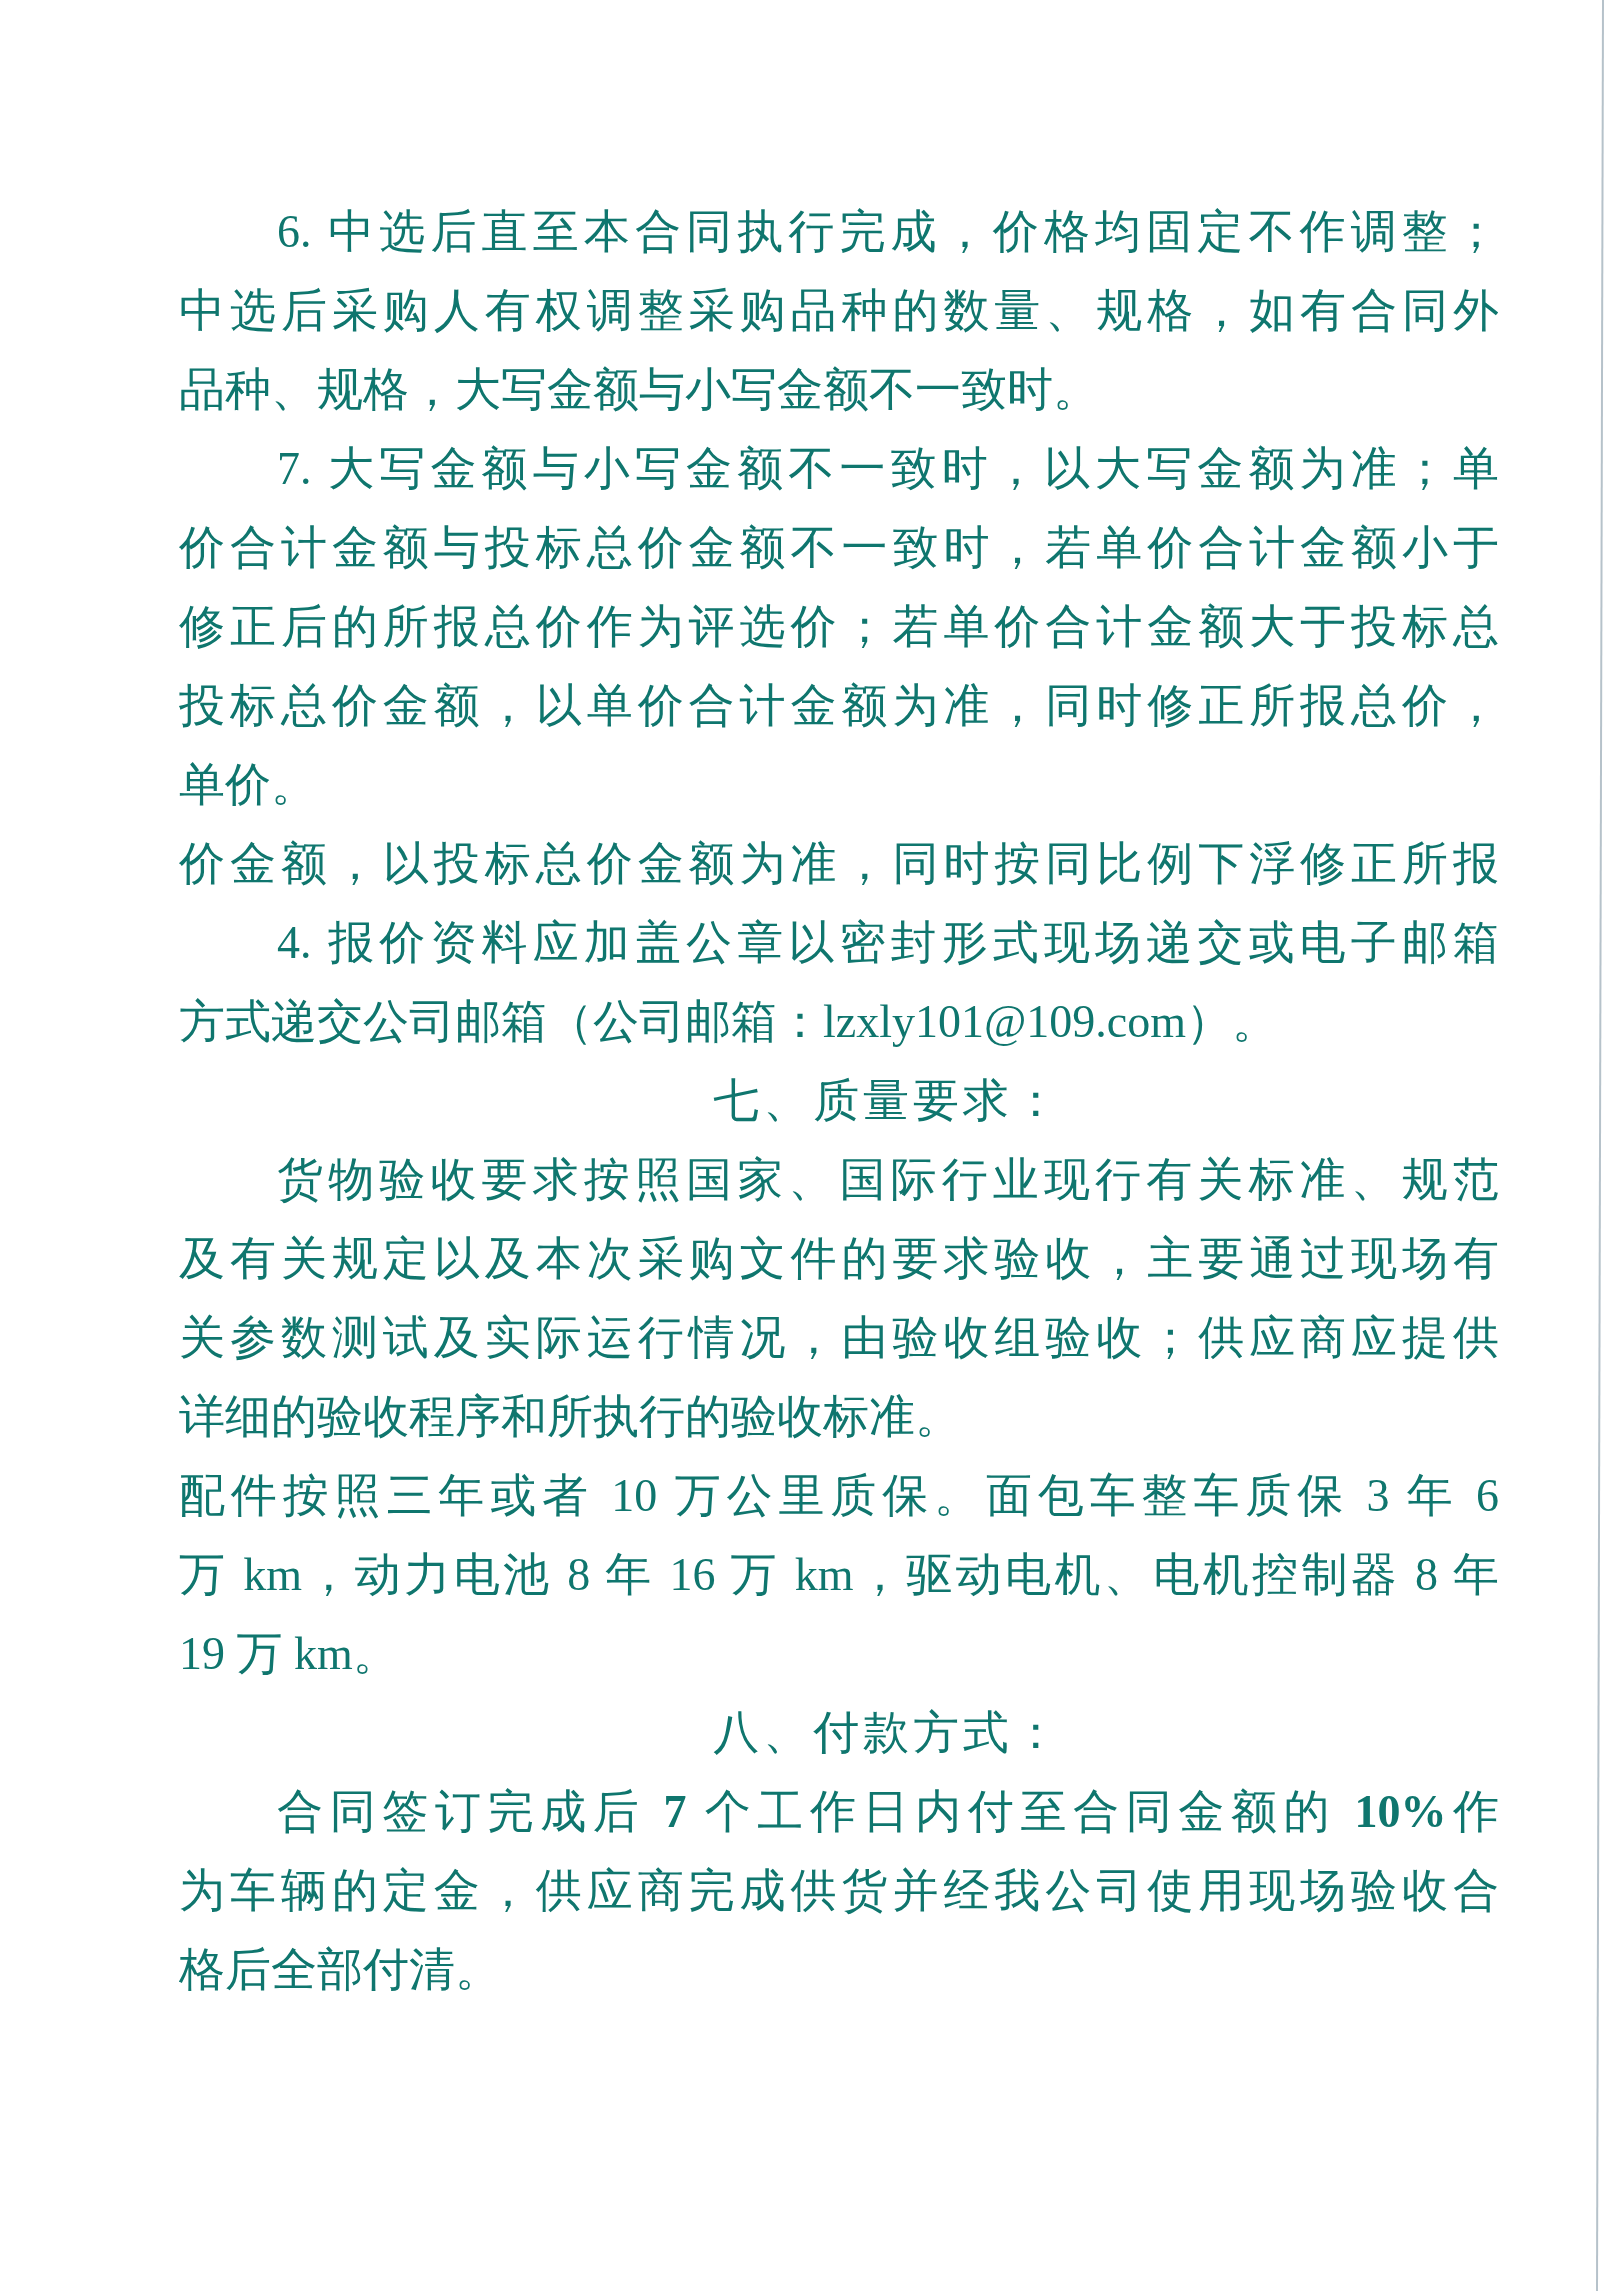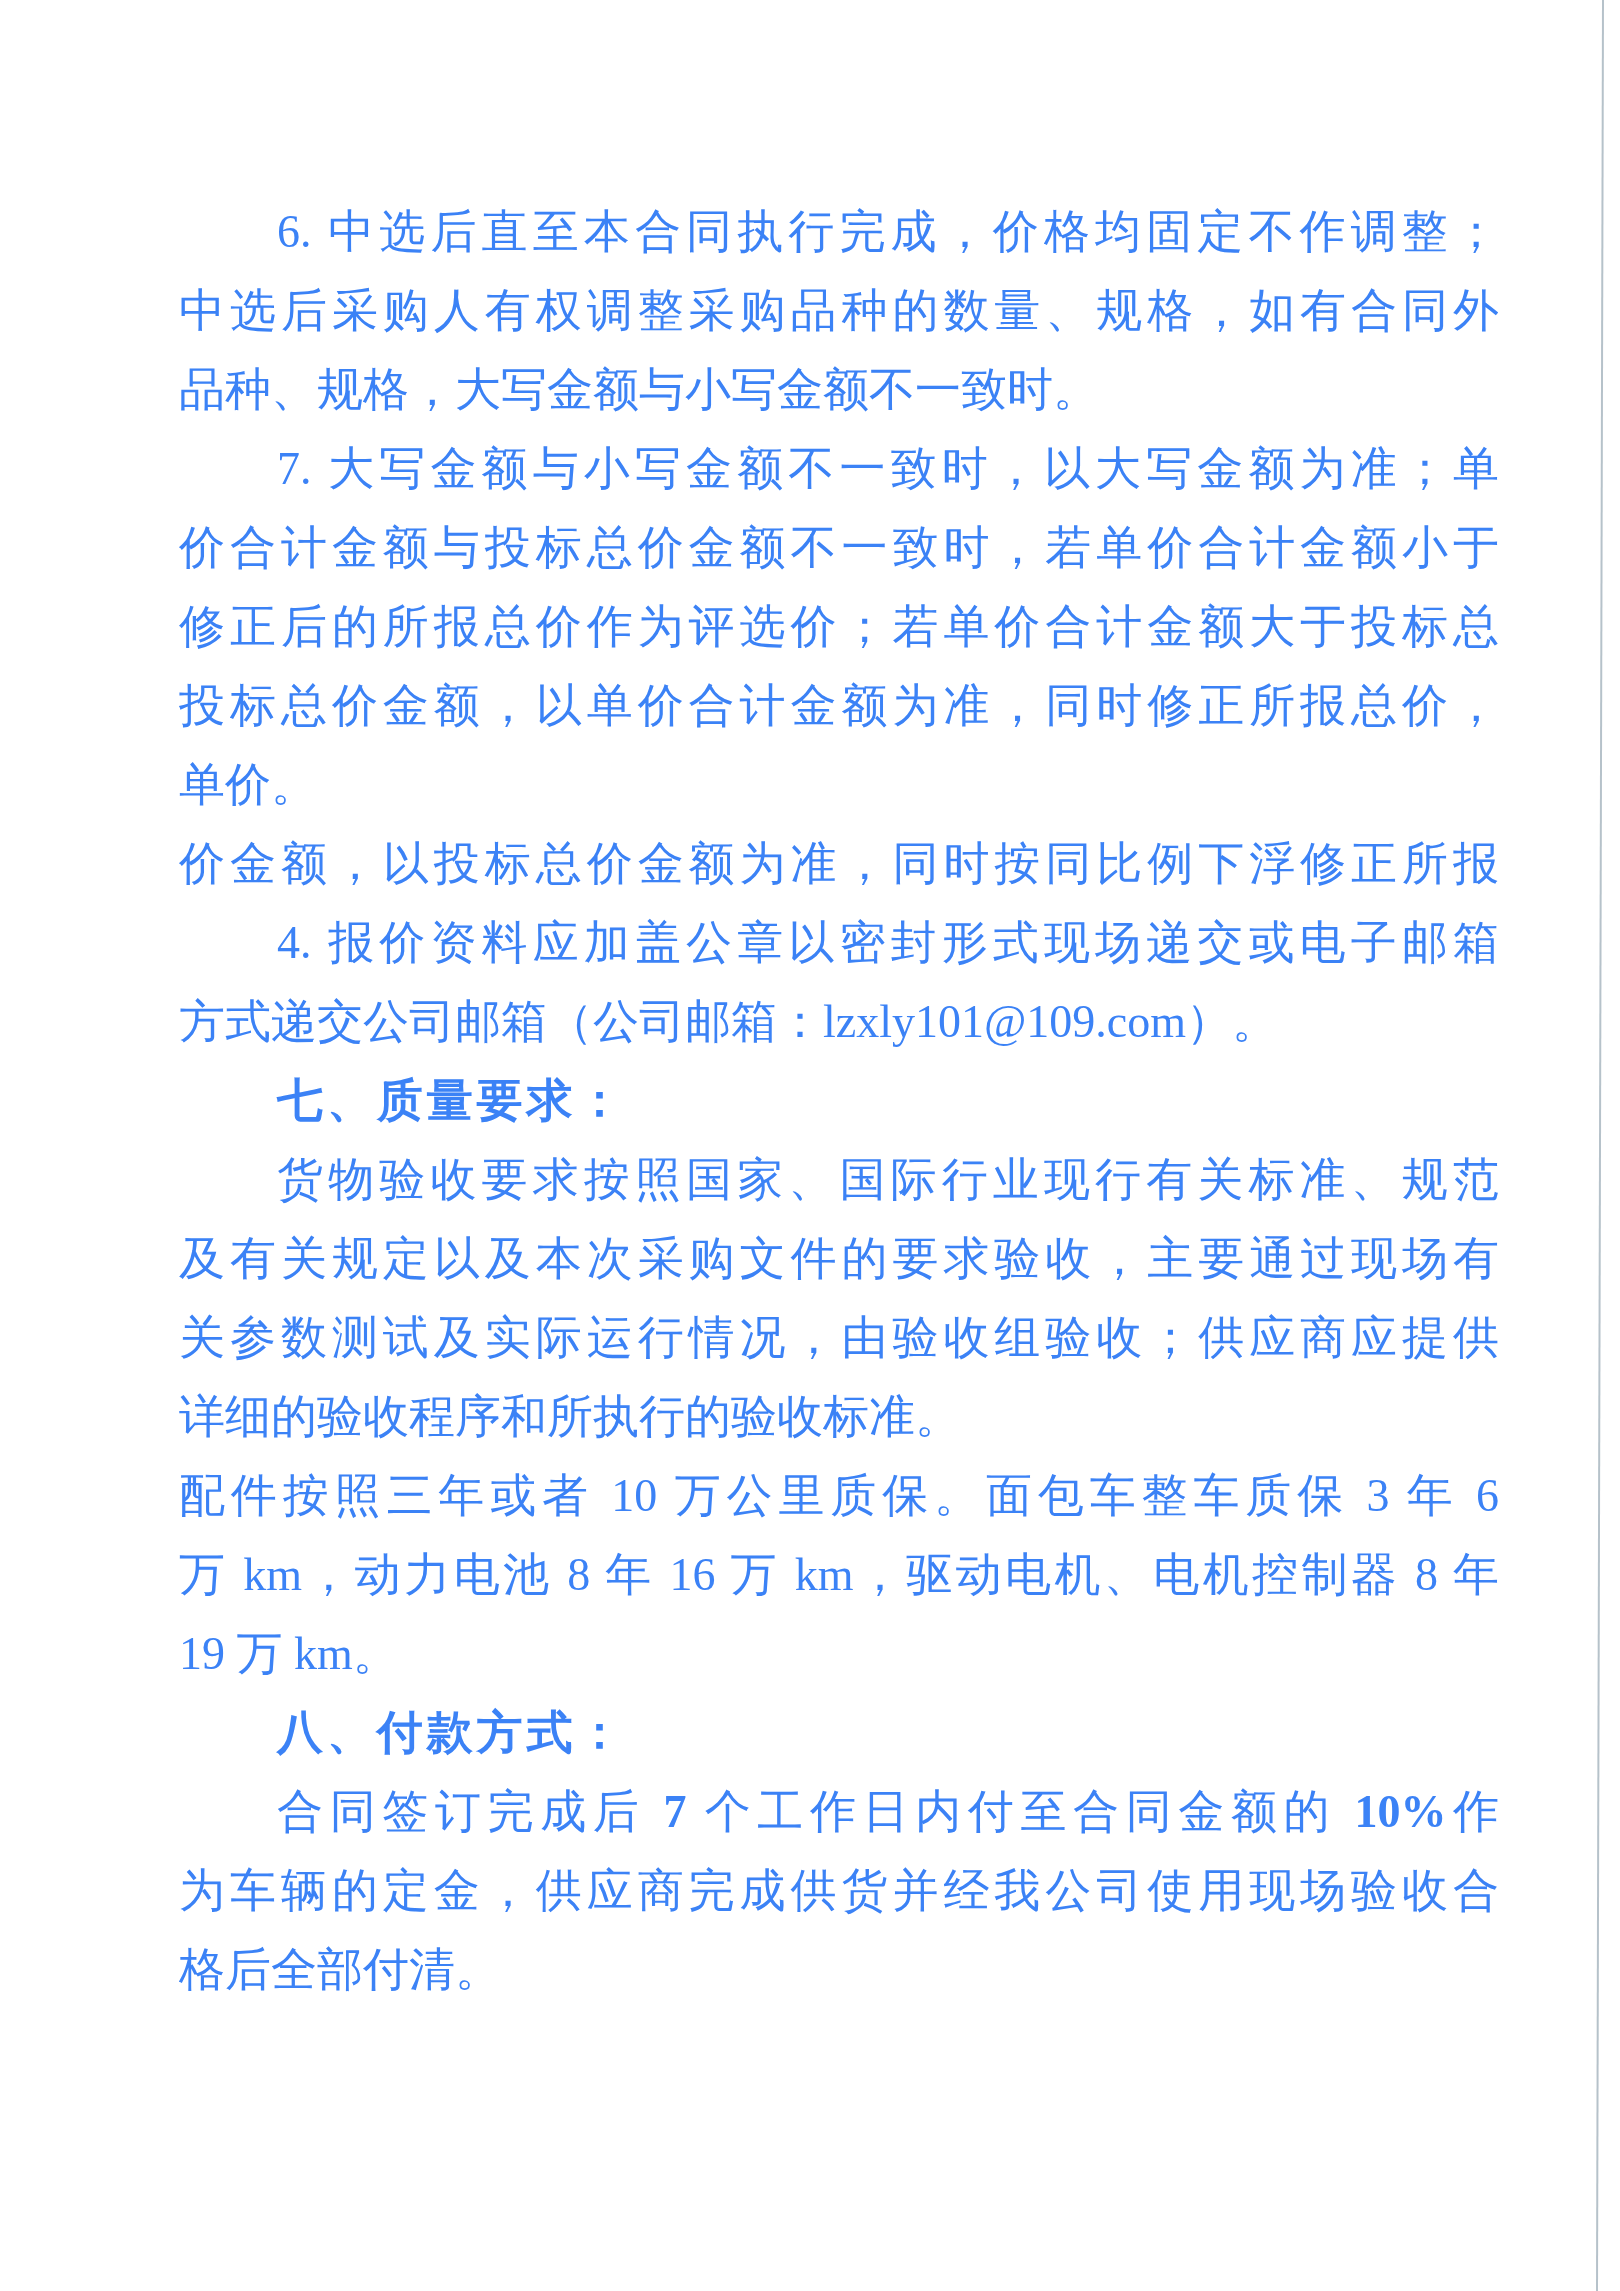--- a/index.html
+++ b/index.html
@@ -2,21 +2,21 @@
 <html><head>
 <meta charset="utf-8">
 <style>
   html,body{margin:0;padding:0;background:#e8e8e8;}
   .page{
     position:relative;
     width:1620px;height:2292px;
     background:#ffffff;
     overflow:hidden;
     font-family:"Liberation Serif",serif;
-    color:#3b82f6;
+    color:#0f766e;
   }
   .content{
     position:absolute;
     left:179px;top:192px;
     width:1320px;
   }
   .line{
     font-size:46px;
     height:79px;
     line-height:79px;
@@ -27,23 +27,24 @@
   .jf{
     text-align:justify;
     text-align-last:justify;
     text-justify:inter-character;
   }
   
   .end{ text-align:left; }
   
   .ind{ text-indent:98px; }
   .heading{
-    font-weight:700;
+    font-weight:400;
     font-family:"Liberation Sans",sans-serif;
     letter-spacing:3.9px;
+    text-align:center;
   }
   .bold{ font-weight:700; }
   
   .scan-line{
     position:absolute;
     left:1602px;top:0;
     width:2px;height:2292px;
     background:#b6c2ca;
     transform:rotate(0.15deg);
     transform-origin:top center;

